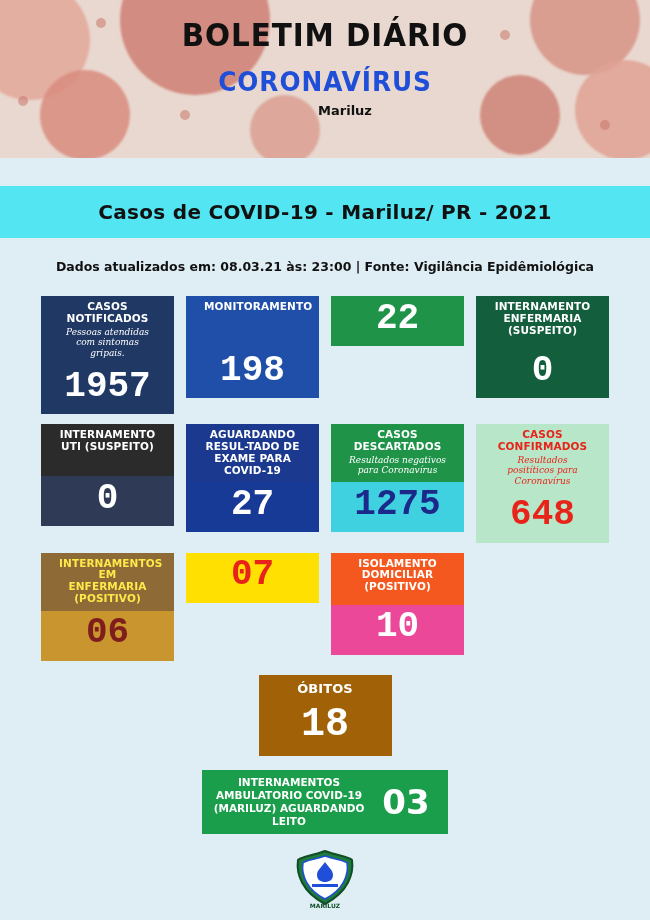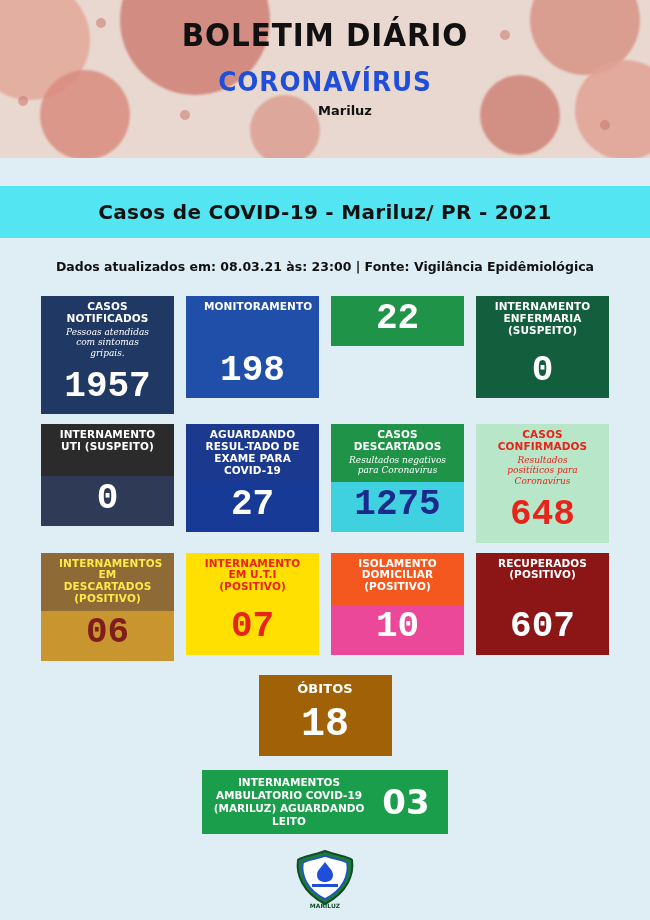--- a/index.html
+++ b/index.html
@@ -268,41 +268,32 @@
       </div>
       <div class="card h-72">
         <div class="card-head" style="background: rgb(184, 230, 200); color: rgb(232, 35, 26);">
           <div class="card-title">CASOS CONFIRMADOS</div>
           <div class="card-note">Resultados positíticos para Coronavírus</div>
         </div>
         <div class="card-value" style="background: rgb(184, 230, 200); color: rgb(232, 35, 26);">648</div>
       </div>
       <div class="card h-72">
         <div class="card-head" style="background: rgb(141, 106, 54); color: rgb(255, 232, 74);">
-          <div class="card-title">INTERNAMENTOS EM DESCARTADOS (POSITIVO)</div>
+          <div class="card-title">INTERNAMENTOS EM ENFERMARIA (POSITIVO)</div>
         </div>
         <div class="card-value" style="background: rgb(200, 149, 46); color: #7f1d1d;">06</div>
       </div>
       <div class="card h-72">
-        <div class="card-head" style="background: rgb(255, 224, 0); color: rgb(232, 35, 26);">
-          <div class="card-title">INTERNAMENTO EM U.T.I (POSITIVO)</div>
-        </div>
         <div class="card-value" style="background: rgb(255, 224, 0); color: rgb(232, 35, 26);">07</div>
       </div>
       <div class="card h-72">
         <div class="card-head" style="background: rgb(244, 88, 30); color: rgb(255, 255, 255);">
           <div class="card-title">ISOLAMENTO DOMICILIAR (POSITIVO)</div>
         </div>
         <div class="card-value" style="background: #ec4899; color: rgb(255, 255, 255);">10</div>
-      </div>
-      <div class="card h-72">
-        <div class="card-head" style="background: rgb(140, 22, 22); color: rgb(255, 255, 255);">
-          <div class="card-title">RECUPERADOS (POSITIVO)</div>
-        </div>
-        <div class="card-value" style="background: rgb(140, 22, 22); color: rgb(255, 255, 255);">607</div>
       </div>
     </div>
 
   <div class="obitos">
     <div class="card-head">
       <div class="card-title">ÓBITOS</div>
     </div>
     <div class="card-value">18</div>
   </div>
 

